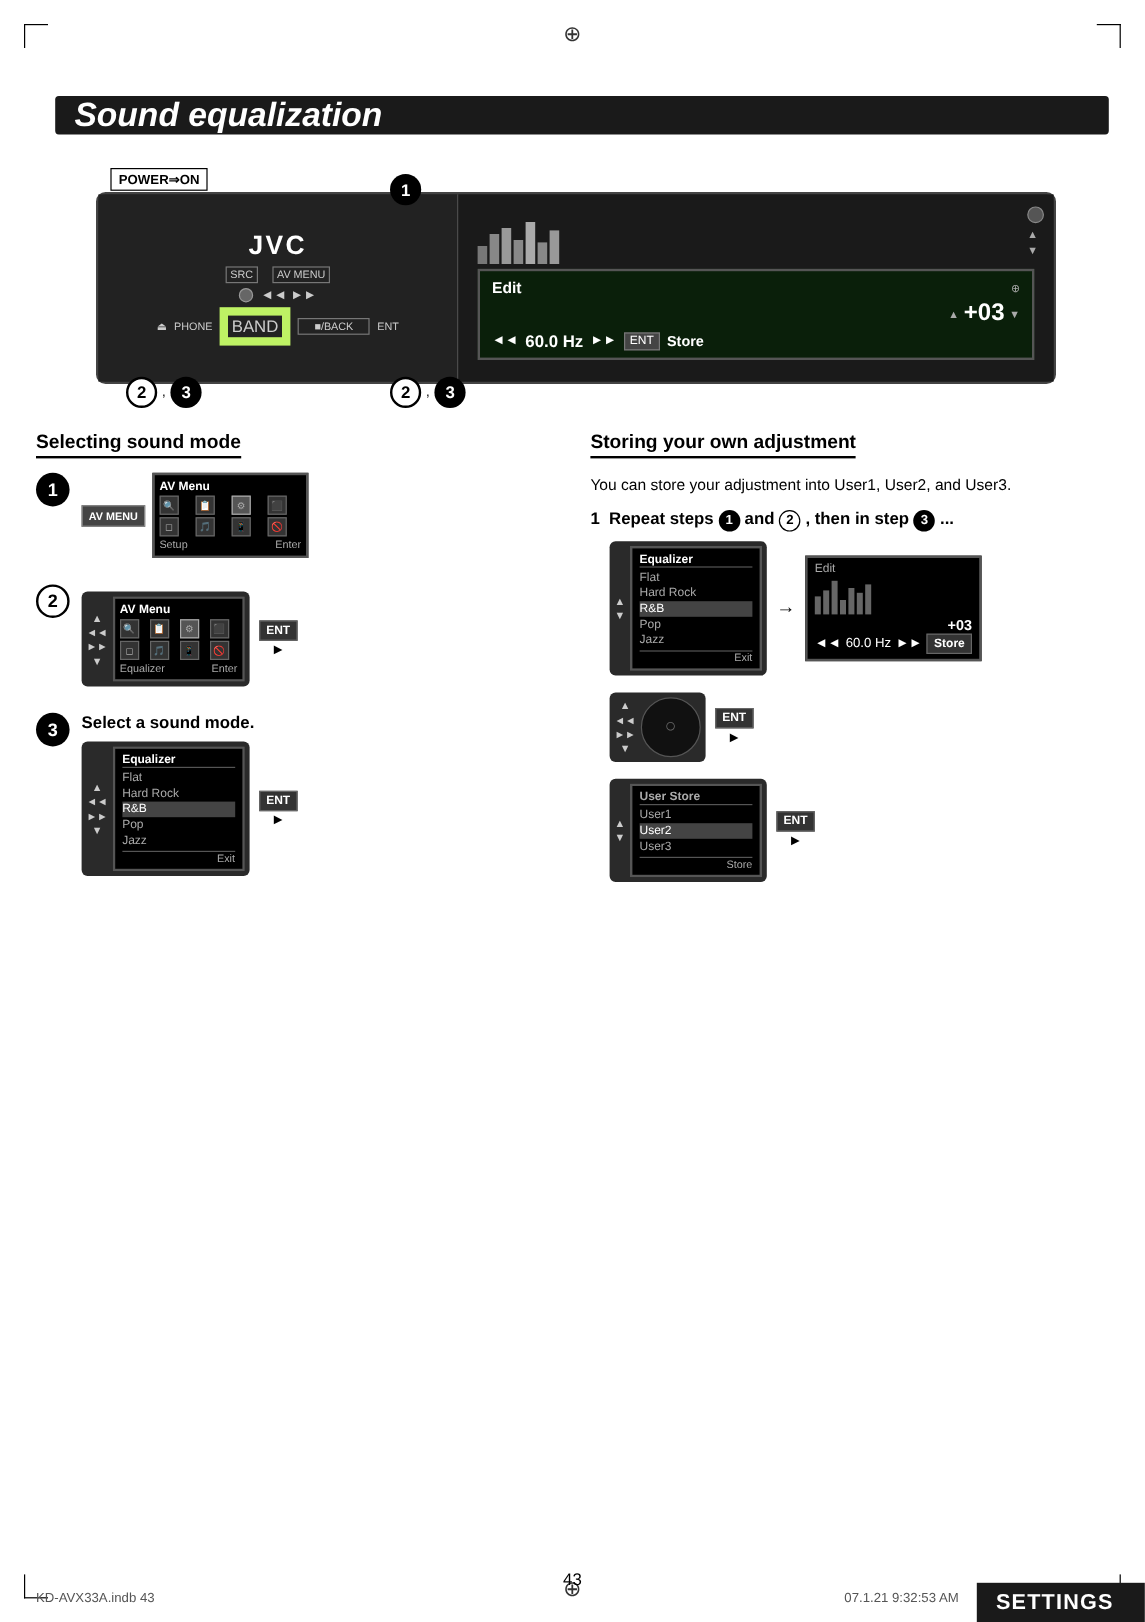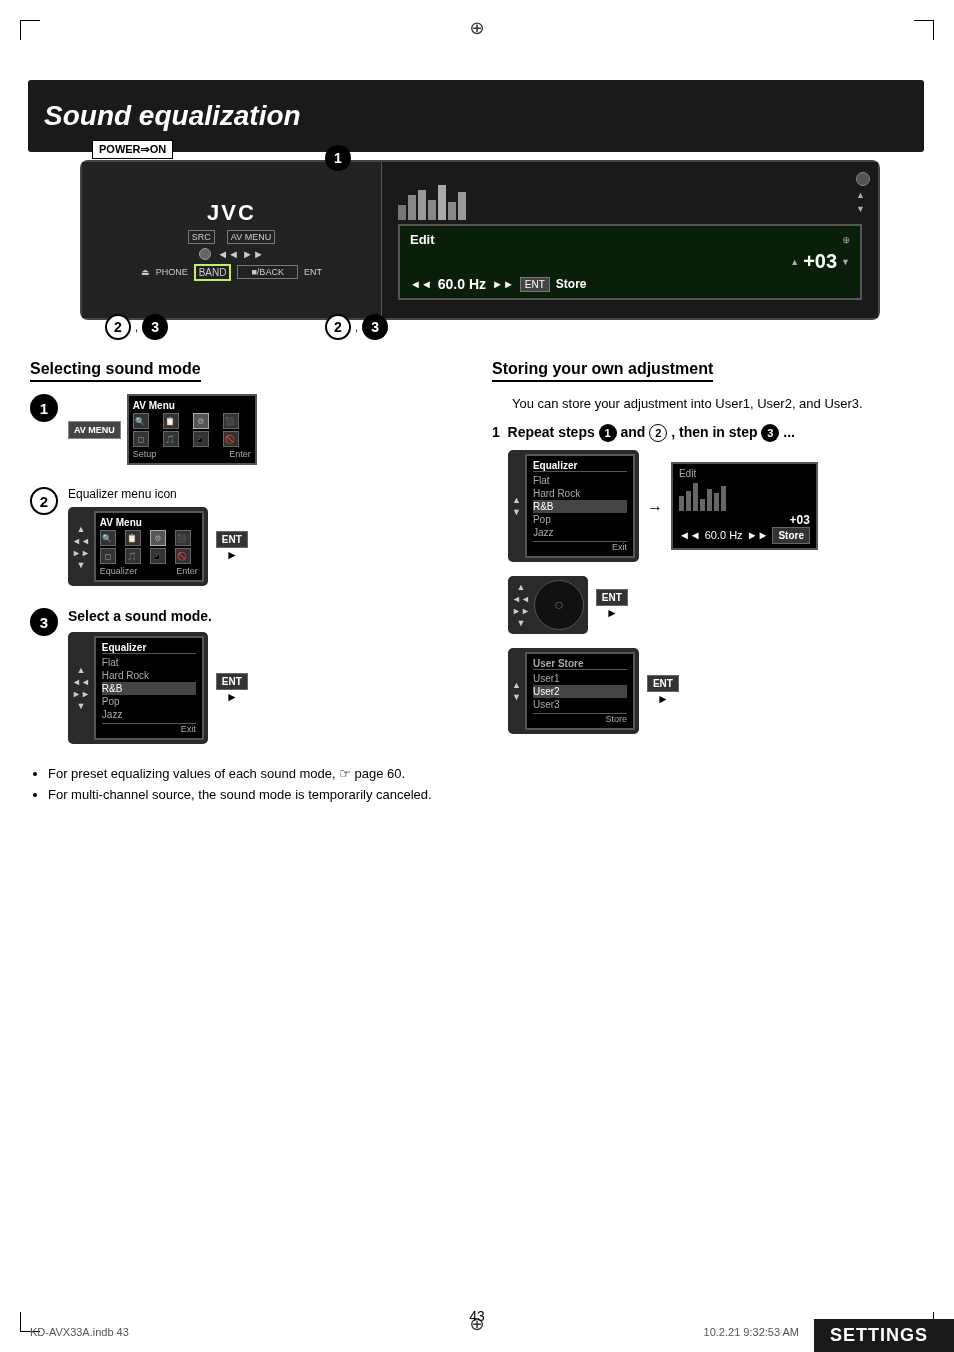--- a/index.html
+++ b/index.html
@@ -30,23 +30,23 @@
       width: 20px; height: 20px;
       display: flex; align-items: center; justify-content: center;
       font-size: 18px; color: #333;
     }
     .reg-top { top: 18px; left: 50%; transform: translateX(-50%); }
     .reg-bottom { bottom: 18px; left: 50%; transform: translateX(-50%); }
 
     
     .title-banner {
       position: absolute;
-      top: 80px; left: 28px; right: 30px;
+      top: 80px; left: 46px; right: 30px;
       background: #1a1a1a;
-      padding: 20px 16px;
+      padding: 0 16px;
       border-radius: 3px;
     }
     .title-banner h1 {
       color: #ffffff;
       font-size: 28px;
       font-style: italic;
       font-weight: bold;
       font-family: Arial, sans-serif;
     }
 
@@ -345,21 +345,20 @@
       background: #000;
       border: 2px solid #555;
       padding: 4px 6px;
       min-width: 110px;
     }
 
     .desc-text {
       font-size: 13px;
       margin-bottom: 10px;
       line-height: 1.5;
-      margin-left: 20px;
     }
 
     .step-bold {
       font-size: 14px;
       font-weight: bold;
       margin-bottom: 8px;
     }
 
     .eq-edit-screen {
       background: #000;
@@ -413,21 +412,21 @@
           <div style="width:12px;height:12px;border-radius:50%;background:#666;border:1px solid #999;"></div>
           <div style="display:flex;gap:3px;">
             <span style="color:#ccc;font-size:11px;">◄◄</span>
             <span style="color:#ccc;font-size:11px;">►►</span>
           </div>
         </div>
 
         <div style="display:flex;gap:6px;align-items:center;">
           <span style="color:#ccc;font-size:9px;">⏏</span>
           <span style="color:#ccc;font-size:9px;">PHONE</span>
-          <span style="color:#ccc;font-size:10px;border:2px solid #bef264;padding:1px 3px;">BAND</span>
+          <span style="color:#ccc;font-size:14px;border:7px solid #bef264;padding:1px 3px;">BAND</span>
           <span style="color:#ccc;font-size:9px;border:1px solid #777;padding:1px 13px;">■/BACK</span>
           <span style="color:#ccc;font-size:9px;">ENT</span>
         </div>
       </div>
 
       <div class="device-right">
 
         <div style="display:flex;gap:2px;align-items:flex-end;height:40px;margin-bottom:4px;">
           <div style="width:8px;height:15px;background:#777;"></div>
           <div style="width:8px;height:25px;background:#888;"></div>
@@ -509,21 +508,20 @@
               </div>
             </div>
           </div>
         </div>
       </div>
 
       
       <div class="step-container">
         <div class="step-num-circle outline" style="background:#fff;color:#000;border:2px solid #000;">2</div>
         <div class="step-content">
-          <div style="font-size:12px;margin-bottom:4px;">Equalizer menu icon</div>
 
           <div class="device-row">
             <div style="background:#2a2a2a;border-radius:5px;padding:4px;display:flex;align-items:center;gap:4px;">
 
               <div style="display:flex;flex-direction:column;gap:2px;align-items:center;">
                 <span style="color:#ccc;font-size:9px;">▲</span>
                 <span style="color:#ccc;font-size:9px;">◄◄</span>
                 <span style="color:#ccc;font-size:9px;">►► </span>
                 <span style="color:#ccc;font-size:9px;">▼</span>
               </div>
@@ -581,24 +579,20 @@
             </div>
             <div class="ent-arrow">
               <span class="ent-box">ENT</span>
               <span style="font-size:12px;">►</span>
             </div>
           </div>
         </div>
       </div>
 
       
-      <ul class="bullet-list">
-        <li>For preset equalizing values of each sound mode, ☞ page 60.</li>
-        <li>For multi-channel source, the sound mode is temporarily canceled.</li>
-      </ul>
     </div>
 
     <div class="col-right">
       <div class="section-title">Storing your own adjustment</div>
       <div class="desc-text">You can store your adjustment into User1, User2, and User3.</div>
 
       
       <div style="margin-bottom:14px;">
         <div style="font-size:14px;font-weight:bold;margin-bottom:8px;">
           <span style="font-weight:bold;font-size:14px;">1</span>&nbsp;&nbsp;<span>Repeat steps </span>
@@ -701,17 +695,17 @@
       </div>
     </div>
 
   </div>
 
 </div>
 
 <div class="page-number">43</div>
 
 <div class="footer-left">KD-AVX33A.indb   43</div>
-<div class="footer-right">10.2.21   9:32:53 AM</div>
+<div class="footer-right">07.1.21   9:32:53 AM</div>
 
 <div class="bottom-bar">
   <div class="bottom-bar-text">SETTINGS</div>
 </div>
 
 </body></html>

